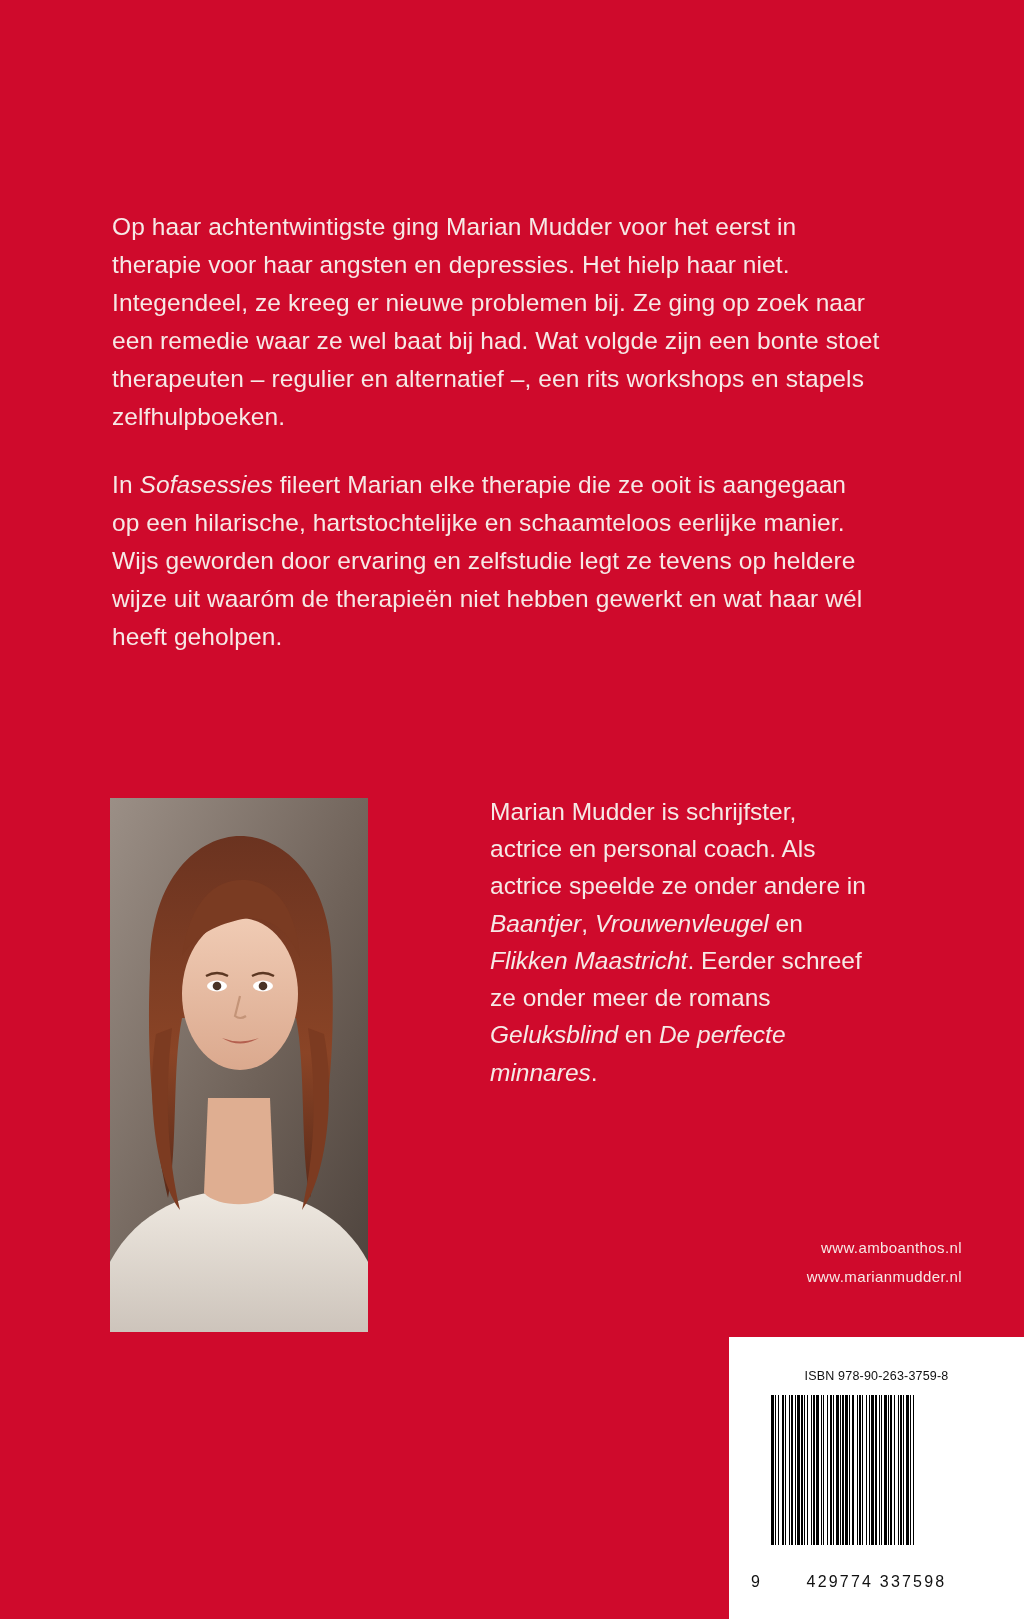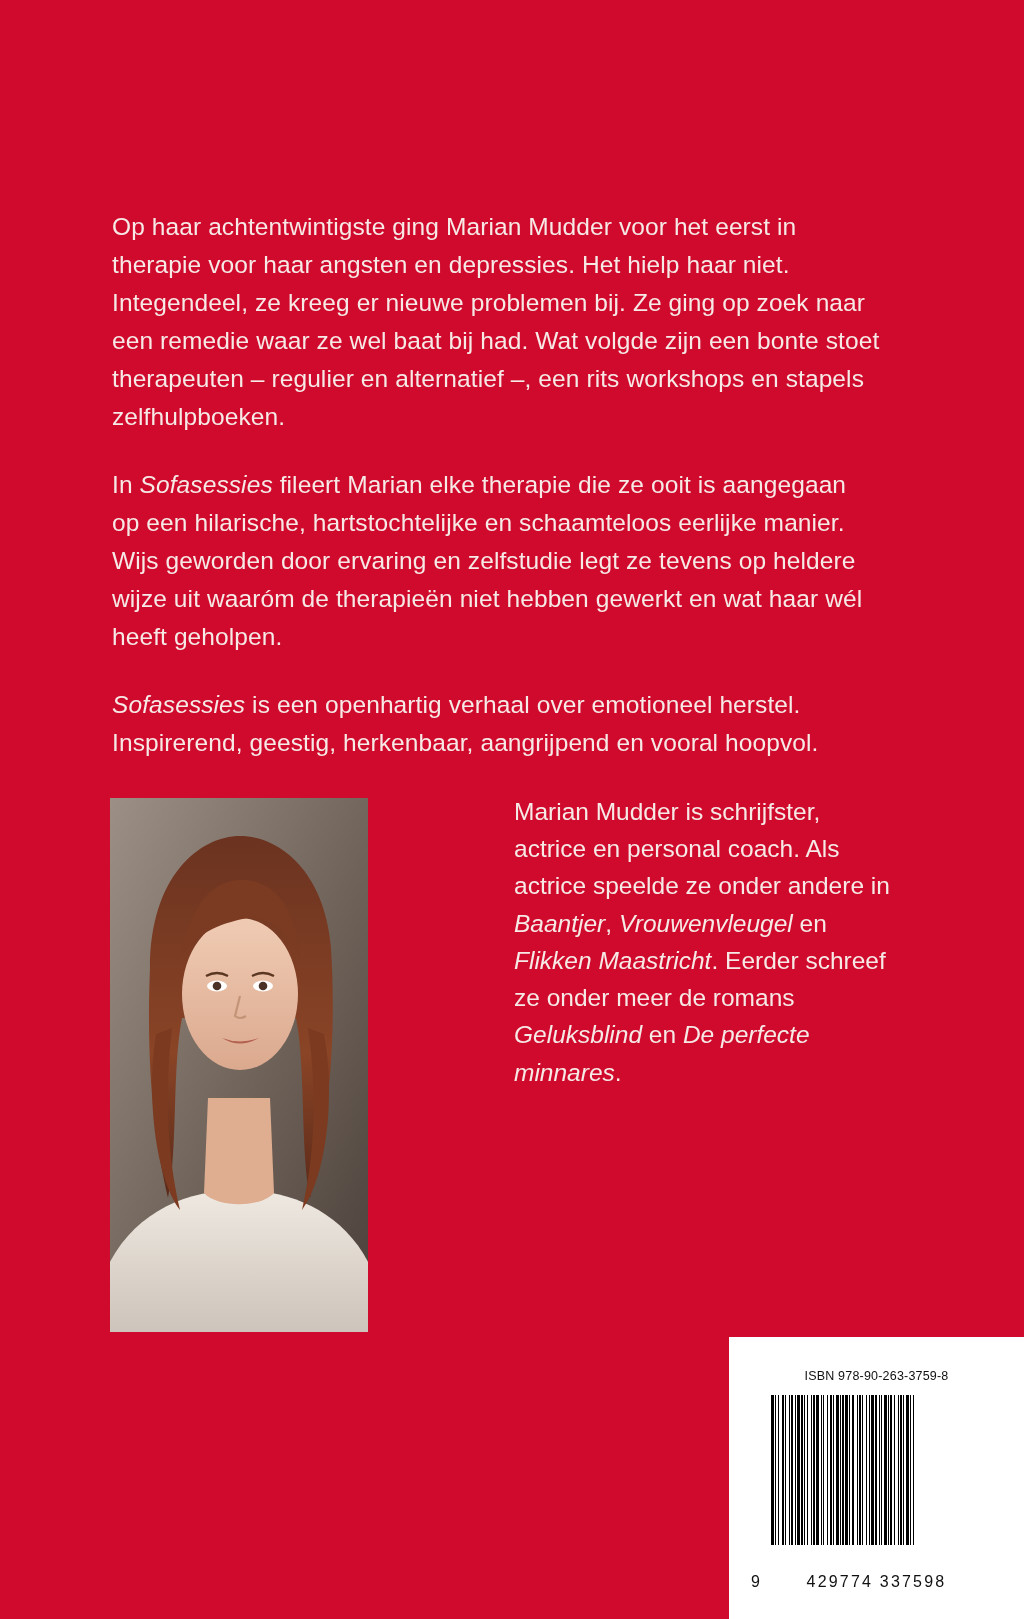--- a/index.html
+++ b/index.html
@@ -59,21 +59,21 @@
     top: 798px;
     width: 258px;
     height: 534px;
     background: #7e5a52;
     overflow: hidden;
   }
   .author-photo svg { display: block; width: 100%; height: 100%; }
 
   .author-bio {
     position: absolute;
-    left: 514px;
+    left: 490px;
     top: 793px;
     width: 380px;
     color: #f6e9e6;
     font-size: 24.5px;
     line-height: 1.52;
   }
   .author-bio em { font-style: italic; }
 
   
   .urls {
@@ -143,21 +143,20 @@
 <body>
 
 <div class="page">
 
   <div class="headline">
   </div>
 
   <div class="copy">
     <p>Op haar achtentwintigste ging Marian Mudder voor het eerst in therapie voor haar angsten en depressies. Het hielp haar niet. Integendeel, ze kreeg er nieuwe problemen bij. Ze ging op zoek naar een remedie waar ze wel baat bij had. Wat volgde zijn een bonte stoet therapeuten – regulier en alternatief –, een rits workshops en stapels zelfhulpboeken.</p>
     <p>In <em>Sofasessies</em> fileert Marian elke therapie die ze ooit is aangegaan op een hilarische, hartstochtelijke en schaamteloos eerlijke manier. Wijs geworden door ervaring en zelfstudie legt ze tevens op heldere wijze uit waaróm de therapieën niet hebben gewerkt en wat haar wél heeft geholpen.</p>
-    <p><em>Sofasessies</em> is een openhartig verhaal over emotioneel herstel. Inspirerend, geestig, herkenbaar, aangrijpend en vooral hoopvol.</p>
   </div>
 
   <div class="author-photo">
     <svg viewBox="0 0 258 534" preserveAspectRatio="xMidYMid slice" aria-hidden="true">
       <defs>
         <linearGradient id="bg" x1="0" y1="0" x2="1" y2="1">
           <stop offset="0%" stop-color="#9b8f86"></stop>
           <stop offset="55%" stop-color="#6f6259"></stop>
           <stop offset="100%" stop-color="#4a403a"></stop>
         </linearGradient>
@@ -197,20 +196,24 @@
       <path d="M130 198 L125 218 Q130 222 136 218" stroke="#c49478" stroke-width="2.2" fill="none"></path>
       <path d="M112 240 Q130 251 149 240 Q130 247 112 240 Z" fill="#b4604f"></path>
 
       <path d="M62 230 C 54 300 58 360 70 412 C 46 380 36 300 46 236 Z" fill="#7c3b21"></path>
       <path d="M198 230 C 208 300 204 360 192 412 C 216 380 226 300 214 236 Z" fill="#7c3b21"></path>
     </svg>
   </div>
 
   <div class="author-bio">Marian Mudder is schrijfster, actrice en personal coach. Als actrice speelde ze onder andere in <em>Baantjer</em>, <em>Vrouwenvleugel</em> en <em>Flikken Maastricht</em>. Eerder schreef ze onder meer de romans <em>Geluksblind</em> en <em>De perfecte minnares</em>.</div>
 
+  <div class="urls">
+    <div>www.amboanthos.nl</div>
+    <div>www.marianmudder.nl</div>
+  </div>
 
   <div class="barcode-box">
     <div class="isbn-text">ISBN 978-90-263-3759-8</div>
     <div class="bars" id="bars">
         <i style="width:3px;background:#000"></i>
         <i style="width:1px;background:transparent"></i>
         <i style="width:1px;background:#000"></i>
         <i style="width:2px;background:transparent"></i>
         <i style="width:1px;background:#000"></i>
         <i style="width:3px;background:transparent"></i>

